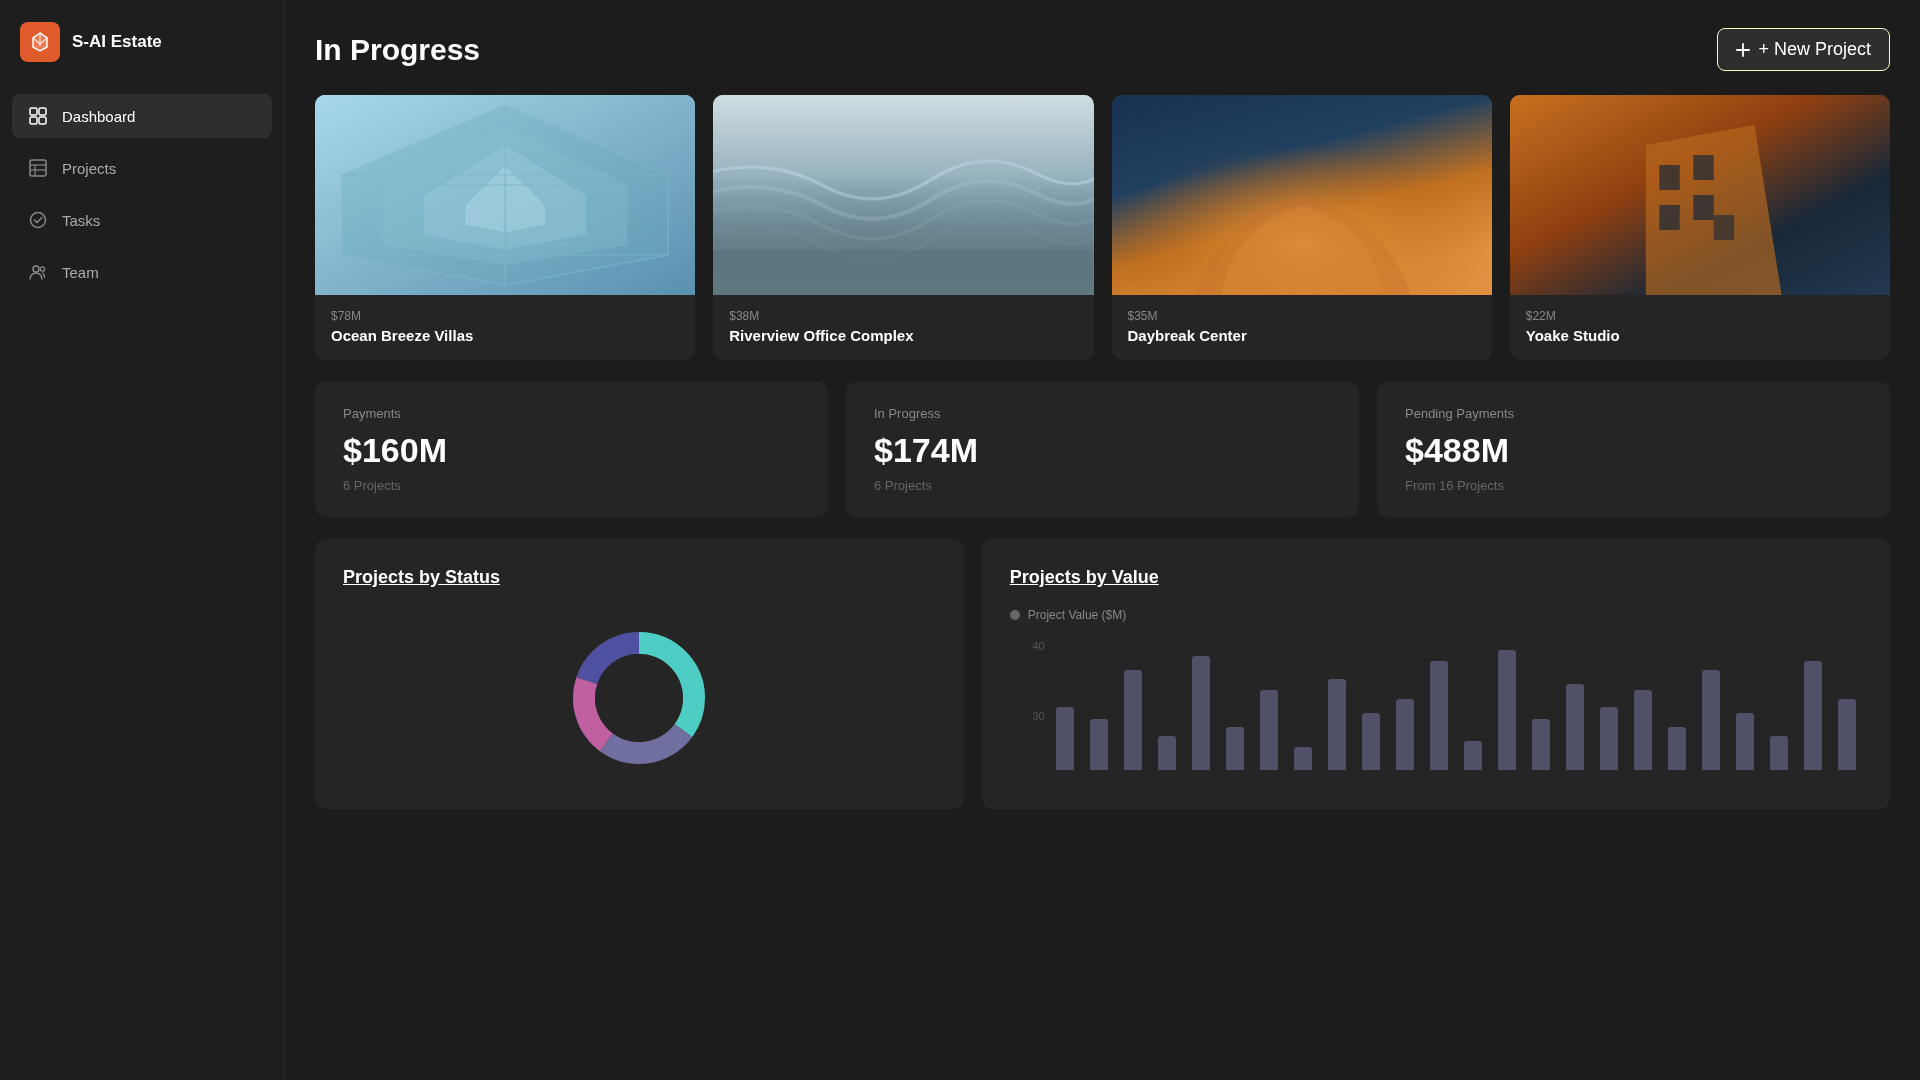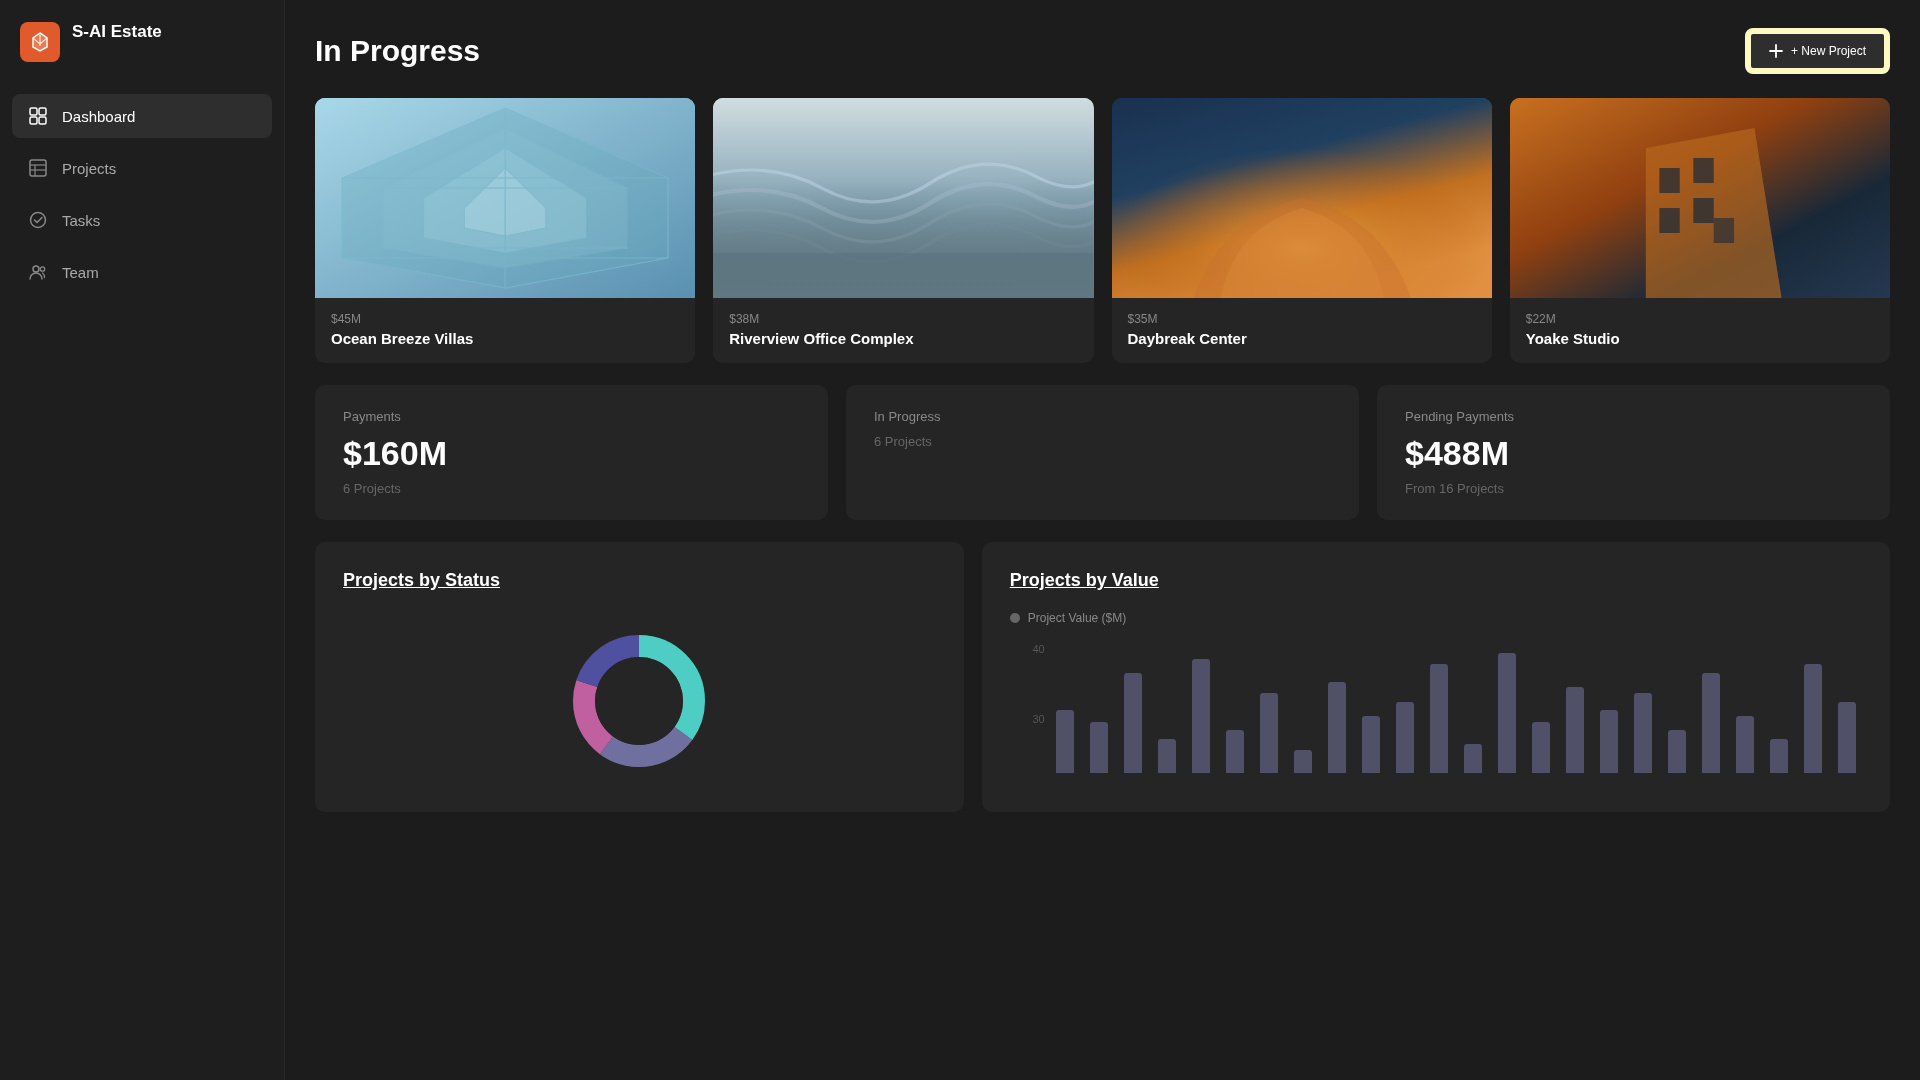--- a/index.html
+++ b/index.html
@@ -18,20 +18,21 @@
       width: 285px;
       min-width: 285px;
       background: #1e1e1e;
       display: flex;
       flex-direction: column;
       padding: 0;
       border-right: 1px solid #2a2a2a;
     }
     .sidebar-logo {
       display: flex;
+      align-items: center;
       gap: 12px;
       padding: 22px 20px;
     }
     .logo-icon {
       width: 40px;
       height: 40px;
       background: #e05a2b;
       border-radius: 8px;
       display: flex;
       align-items: center;
@@ -93,24 +94,24 @@
     .page-title {
       font-size: 30px;
       font-weight: 700;
       color: #fff;
     }
     .new-project-btn {
       display: flex;
       align-items: center;
       gap: 8px;
       background: #2e2e2e;
-      border: 6px solid #fef9c3;
+      border: 1px solid #fef9c3;
       border-radius: 8px;
       color: #fff;
-      font-size: 12px;
+      font-size: 18px;
       padding: 10px 18px;
       cursor: pointer;
     }
 
     
     .project-cards {
       display: grid;
       grid-template-columns: repeat(4, 1fr);
       gap: 18px;
       margin-bottom: 22px;
@@ -372,21 +373,21 @@
               <line x1="260" y1="160" x2="140" y2="190"></line>
             <line x1="140" y1="10" x2="140" y2="190"></line>
             <line x1="20" y1="80" x2="260" y2="80"></line>
               <line x1="20" y1="160" x2="260" y2="160"></line>
             <line x1="50" y1="90" x2="230" y2="90"></line>
               <line x1="50" y1="150" x2="230" y2="150"></line>
           </g>
         </svg>
       </div>
       <div class="project-card-info">
-        <div class="project-price">$45M</div>
+        <div class="project-price">$78M</div>
         <div class="project-name">Ocean Breeze Villas</div>
       </div>
     </div>
 
     <div class="project-card">
       <div class="card-img-placeholder card-img-2" style="position:relative;">
         <svg width="100%" height="200" viewBox="0 0 280 200" preserveAspectRatio="none" style="position:absolute;inset:0;">
           <defs>
             <linearGradient id="g2a" x1="0" y1="0" x2="0" y2="1">
               <stop offset="0%" stop-color="#d0dde0"></stop>
@@ -468,20 +469,21 @@
   </div>
 
   <div class="stats-row">
     <div class="stat-card">
       <div class="stat-label">Payments</div>
       <div class="stat-value">$160M</div>
       <div class="stat-sub">6 Projects</div>
     </div>
     <div class="stat-card">
       <div class="stat-label">In Progress</div>
+      <div class="stat-value">$174M</div>
       <div class="stat-sub">6 Projects</div>
     </div>
     <div class="stat-card">
       <div class="stat-label">Pending Payments</div>
       <div class="stat-value">$488M</div>
       <div class="stat-sub">From 16 Projects</div>
     </div>
   </div>
 
   <div class="charts-row">

